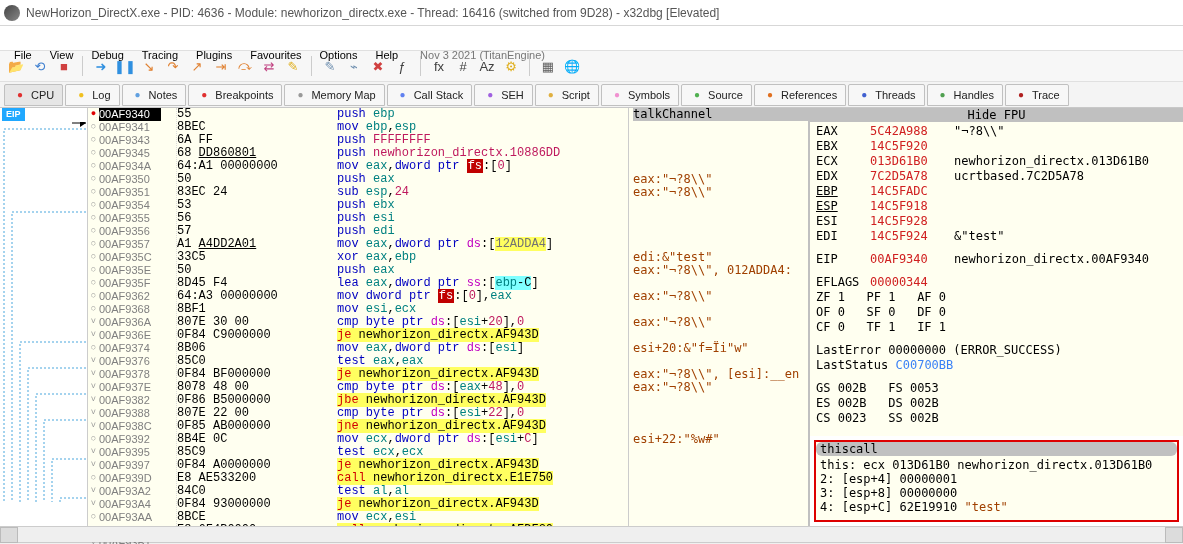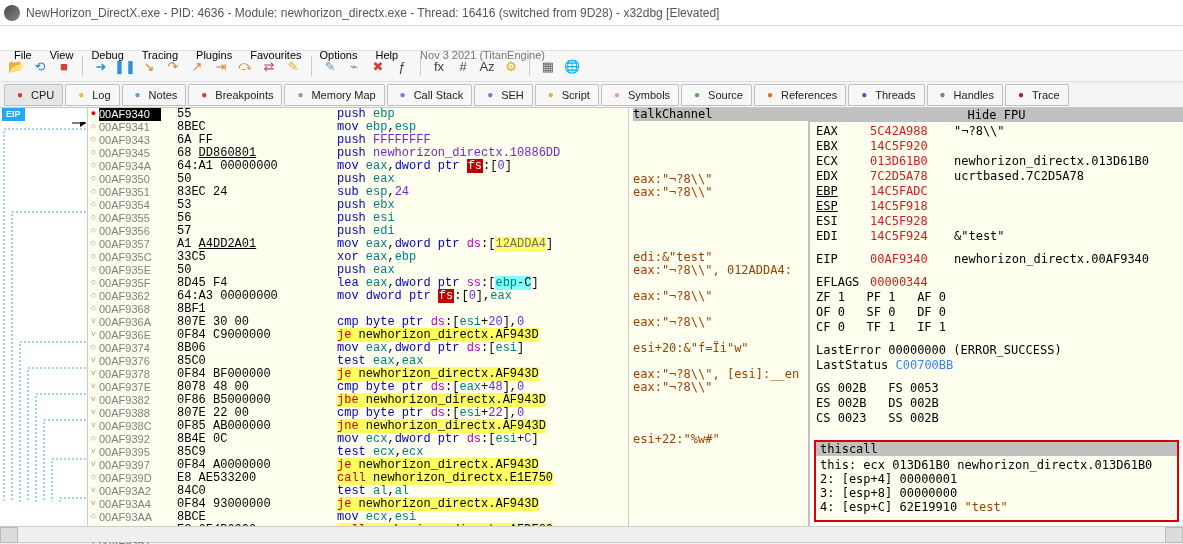--- a/index.html
+++ b/index.html
@@ -26,37 +26,37 @@
 .bp.red { color:#d00; }
 .addr { width:62px; color:#808080; }
 .addr.hl { background:#000; color:#fff; }
 .bytes { width:160px; color:#000; white-space:pre; }
 .bytes .ul { text-decoration:underline; }
 .instr { flex:1; white-space:pre; color:#000; }
 .instr .mn { color:#0000c0; }
 .instr .reg { color:#008080; }
 .instr .seg { color:#c000c0; }
 .instr .dsred { background:#c00000; color:#fff; padding:0 1px; }
-.instr .num { color:#6d28d9; }
+.instr .num { color:#be185d; }
 .instr .memb { color:#737373; }
 .instr .hlye { background:#ffff60; }
 .instr .hlcy { background:#80ffff; }
 .hints { width:180px; font-family:Consolas,monospace; font-size:12px; line-height:13px; color:#808080; background:#fffff0; border-left:1px solid #ccc; padding-left:4px; overflow:hidden; white-space:nowrap; }
 .hints .hdr { background:#c0c0c0; color:#000; }
 .right { width:375px; display:flex; flex-direction:column; border-left:2px solid #c0c0c0; }
 .regs { flex:1; background:#fffff0; font-family:Consolas,monospace; font-size:12px; line-height:15px; padding:2px 6px; overflow:hidden; }
 .regs .hdr { background:#c0c0c0; text-align:center; color:#000; margin:-2px -6px 2px -6px; height:14px; }
 .rrow { display:flex; gap:12px; }
 .rname { width:42px; color:#000; }
 .rname.ul { text-decoration:underline; }
 .rval { color:#000; width:72px; }
 .rval.red { color:#d02020; }
 .rcmt { color:#000; }
 .argbox { border:2px solid #d00; margin:4px; padding:2px 4px; font-family:Consolas,monospace; font-size:12px; line-height:14px; color:#000; background:#fffff0; height:82px; }
-.argbox .hdr { background:#c0c0c0; margin:-2px -4px 2px -4px; padding:0 4px; height:14px; }
+.argbox .hdr { background:#c0c0c0; margin:-2px -4px 2px -4px; padding:0 4px; height:14px;border-radius:6px; }
 .scrollx { height:16px; background:#efefef; border-top:1px solid #ccc; position:relative; }
 .scrollx::before,.scrollx::after { content:""; position:absolute; width:16px; height:14px; top:0; background:#dcdcdc; border:1px solid #bbb; }
 .scrollx::before { left:0; } .scrollx::after { right:0; }
 .status { height:18px; background:#f0f0f0; border-top:1px solid #ccc; font-family:Consolas,monospace; font-size:12px; padding:0 6px; line-height:18px; color:#333; }
 .addrcol { width:89px; background:#fffff0; border-right:1px dotted #ddd; }
 .str { color:#a04000; }
 </style>
 </head>
 <body>
 
@@ -379,20 +379,21 @@
       <div class="row">
         <span class="bytes">8D45 F4</span>
         <span class="instr"><span class="mn">lea</span> <span class="reg">eax</span>,<span class="mn">dword ptr</span> <span class="seg">ss</span>:[<span class="reg hlcy">ebp</span><span class="hlcy">-C</span>]</span>
       </div>
       <div class="row">
         <span class="bytes">64:A3 00000000</span>
         <span class="instr"><span class="mn">mov</span> <span class="mn">dword ptr</span> <span class="dsred">fs</span>:[<span class="num">0</span>],<span class="reg">eax</span></span>
       </div>
       <div class="row">
         <span class="bytes">8BF1</span>
+        <span class="instr"><span class="mn">mov</span> <span class="reg">esi</span>,<span class="reg">ecx</span></span>
       </div>
       <div class="row">
         <span class="bytes">807E 30 00</span>
         <span class="instr"><span class="mn">cmp</span> <span class="mn">byte ptr</span> <span class="seg">ds</span>:[<span class="reg">esi</span>+<span class="num">20</span>],<span class="num">0</span></span>
       </div>
       <div class="row">
         <span class="bytes">0F84 C9000000</span>
         <span class="instr"><span class="hlye"><span class="mn" style="color:#d00000">je</span> newhorizon_directx.AF943D</span></span>
       </div>
       <div class="row">

